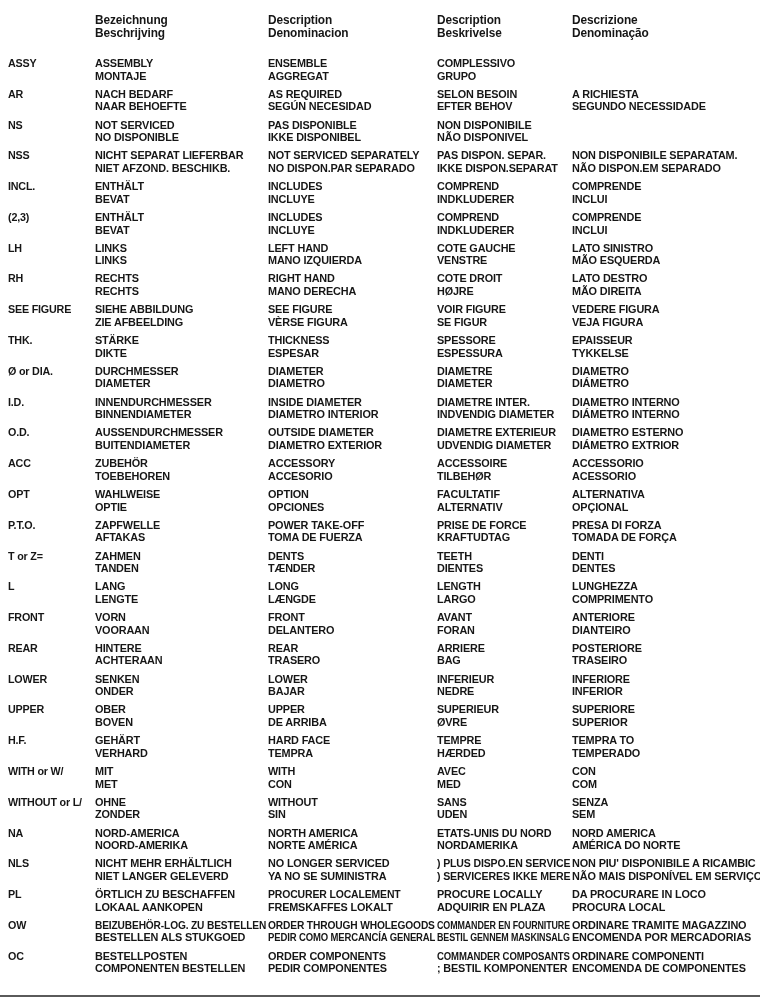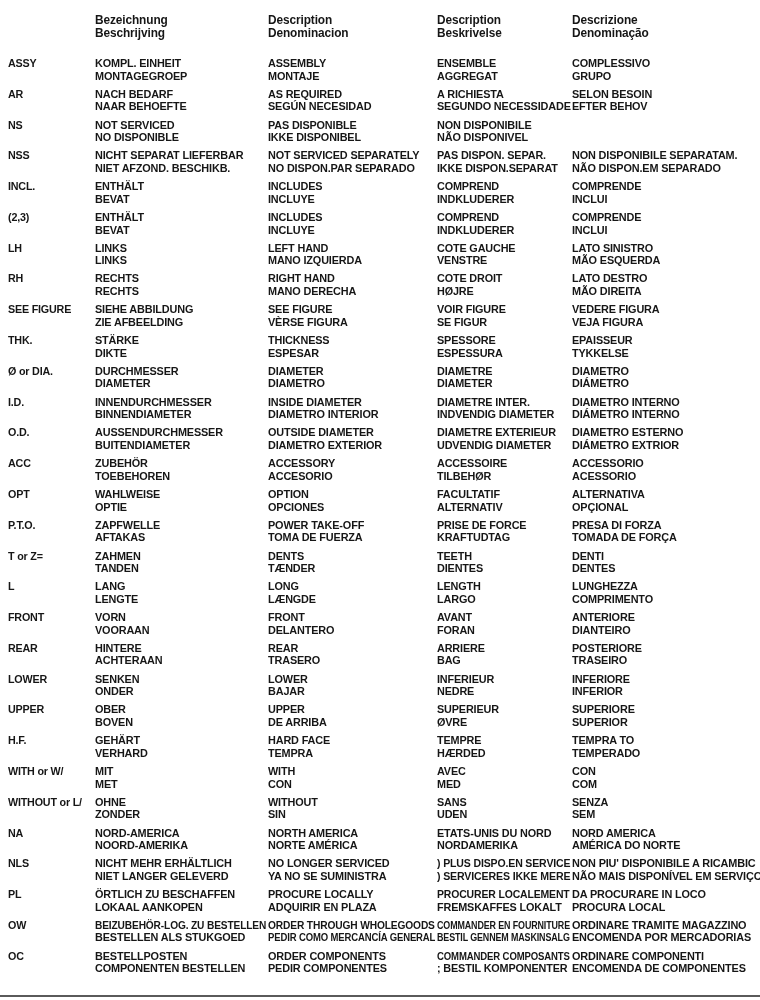--- a/index.html
+++ b/index.html
@@ -68,24 +68,20 @@
       <span class="line" style="transform: scaleX(0.989); transform-origin: left center;">Denominação</span>
     </div>
   </div>
 
   <div id="rows">
   <div class="grid row">
     <div class="cell abbr">
       <span class="line" style="transform: scaleX(0.977); transform-origin: left center;">ASSY</span>
     </div>
     <div class="cell">
-      <span class="line" style="transform: scaleX(0.988); transform-origin: left center;">KOMPL. EINHEIT</span>
-      <span class="line" style="transform: scaleX(0.988); transform-origin: left center;">MONTAGEGROEP</span>
-    </div>
-    <div class="cell">
       <span class="line" style="transform: scaleX(0.988); transform-origin: left center;">ASSEMBLY</span>
       <span class="line" style="transform: scaleX(0.988); transform-origin: left center;">MONTAJE</span>
     </div>
     <div class="cell">
       <span class="line" style="transform: scaleX(0.985); transform-origin: left center;">ENSEMBLE</span>
       <span class="line" style="transform: scaleX(0.985); transform-origin: left center;">AGGREGAT</span>
     </div>
     <div class="cell">
       <span class="line" style="transform: scaleX(0.989); transform-origin: left center;">COMPLESSIVO</span>
       <span class="line" style="transform: scaleX(0.989); transform-origin: left center;">GRUPO</span>
@@ -98,27 +94,27 @@
     </div>
     <div class="cell">
       <span class="line" style="transform: scaleX(0.988); transform-origin: left center;">NACH BEDARF</span>
       <span class="line" style="transform: scaleX(0.988); transform-origin: left center;">NAAR BEHOEFTE</span>
     </div>
     <div class="cell">
       <span class="line" style="transform: scaleX(0.988); transform-origin: left center;">AS REQUIRED</span>
       <span class="line" style="transform: scaleX(0.988); transform-origin: left center;">SEGÚN NECESIDAD</span>
     </div>
     <div class="cell">
+      <span class="line" style="transform: scaleX(0.985); transform-origin: left center;">SELON BESOIN</span>
+      <span class="line" style="transform: scaleX(0.985); transform-origin: left center;">EFTER BEHOV</span>
+    </div>
+    <div class="cell">
       <span class="line" style="transform: scaleX(0.989); transform-origin: left center;">A RICHIESTA</span>
       <span class="line" style="transform: scaleX(0.989); transform-origin: left center;">SEGUNDO NECESSIDADE</span>
     </div>
-    <div class="cell">
-      <span class="line" style="transform: scaleX(0.985); transform-origin: left center;">SELON BESOIN</span>
-      <span class="line" style="transform: scaleX(0.985); transform-origin: left center;">EFTER BEHOV</span>
-    </div>
   </div>
 
   <div class="grid row">
     <div class="cell abbr">
       <span class="line" style="transform: scaleX(0.977); transform-origin: left center;">NS</span>
     </div>
     <div class="cell">
       <span class="line" style="transform: scaleX(0.988); transform-origin: left center;">NOT SERVICED</span>
       <span class="line" style="transform: scaleX(0.988); transform-origin: left center;">NO DISPONIBLE</span>
     </div>
@@ -662,28 +658,28 @@
 
   <div class="grid row">
     <div class="cell abbr">
       <span class="line" style="transform: scaleX(0.977); transform-origin: left center;">PL</span>
     </div>
     <div class="cell">
       <span class="line" style="transform: scaleX(0.988); transform-origin: left center;">ÖRTLICH ZU BESCHAFFEN</span>
       <span class="line" style="transform: scaleX(0.988); transform-origin: left center;">LOKAAL AANKOPEN</span>
     </div>
     <div class="cell">
+      <span class="line" style="transform: scaleX(0.95); transform-origin: left center;">PROCURER LOCALEMENT</span>
+      <span class="line" style="transform: scaleX(0.985); transform-origin: left center;">FREMSKAFFES LOKALT</span>
+    </div>
+    <div class="cell">
       <span class="line" style="transform: scaleX(0.988); transform-origin: left center;">PROCURE LOCALLY</span>
       <span class="line" style="transform: scaleX(0.988); transform-origin: left center;">ADQUIRIR EN PLAZA</span>
     </div>
     <div class="cell">
-      <span class="line" style="transform: scaleX(0.95); transform-origin: left center;">PROCURER LOCALEMENT</span>
-      <span class="line" style="transform: scaleX(0.985); transform-origin: left center;">FREMSKAFFES LOKALT</span>
-    </div>
-    <div class="cell">
       <span class="line" style="transform: scaleX(0.989); transform-origin: left center;">DA PROCURARE IN LOCO</span>
       <span class="line" style="transform: scaleX(0.989); transform-origin: left center;">PROCURA LOCAL</span>
     </div>
   </div>
 
   <div class="grid row">
     <div class="cell abbr">
       <span class="line" style="transform: scaleX(0.977); transform-origin: left center;">OW</span>
     </div>
     <div class="cell">

